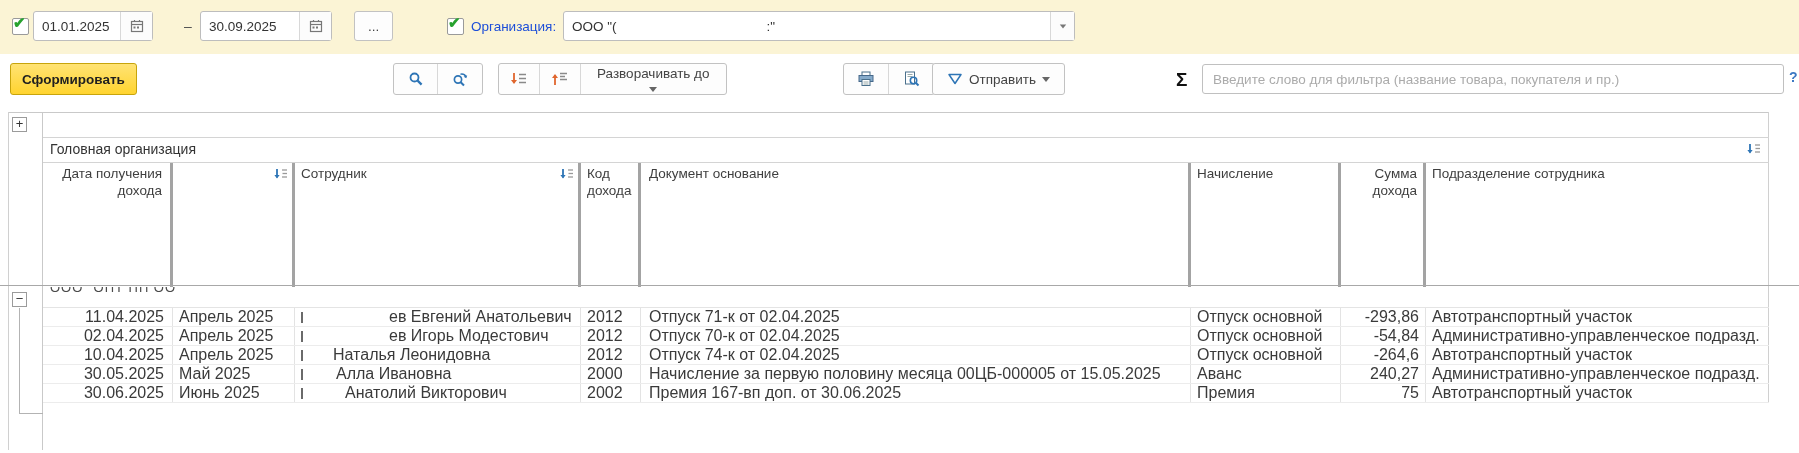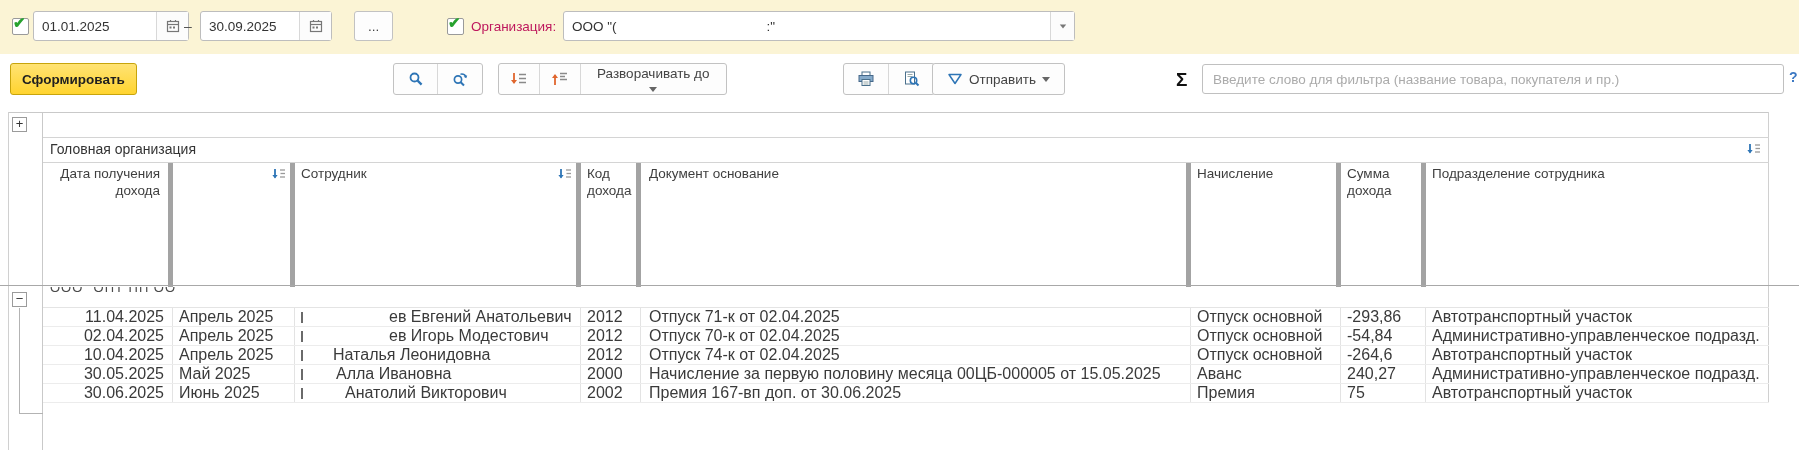--- a/index.html
+++ b/index.html
@@ -17,21 +17,21 @@
     background:#fff;cursor:pointer;
   }
   .cb .tick{position:absolute;left:0px;top:-4px;color:#27A22E;font-size:15px;font-weight:700;line-height:15px;}
   .field{
     position:absolute;display:flex;align-items:stretch;height:30px;background:#fff;
     border:1px solid #BDBDBD;border-radius:3px;box-sizing:border-box;
   }
   .fld-text{display:flex;align-items:center;padding:0 8px;font-size:13.5px;color:#333;flex:1;white-space:pre;overflow:hidden;}
   .fld-btn{width:31px;display:flex;align-items:center;justify-content:center;border-left:1px solid #D8D8D8;background:#FCFCFC;cursor:pointer;}
   .dash{position:absolute;top:18px;font-size:14px;color:#555;}
-  .lbl{position:absolute;top:19px;font-size:13.5px;color:#be185d;}
+  .lbl{position:absolute;top:19px;font-size:13.5px;color:#1d4ed8;}
   .caret{width:0;height:0;border-left:4px solid transparent;border-right:4px solid transparent;border-top:5px solid #666;display:inline-block;}
   
   .toolbar{position:absolute;left:0;top:54px;width:1799px;height:58px;background:#fff;}
   .btn,.btn-group{
     position:absolute;top:9px;height:32px;box-sizing:border-box;border:1px solid #C2C2C2;border-radius:3px;
     background:#FDFDFD;display:inline-flex;align-items:center;font-size:13.5px;color:#444;cursor:pointer;
   }
   .btn{padding:0 14px;}
   .btn-primary{
     background:linear-gradient(#FFE374,#FFD42F);border:1px solid #C7A40C;font-weight:700;color:#1F1F1F;
@@ -59,54 +59,54 @@
     font-size:13px;line-height:12px;text-align:center;color:#333;cursor:pointer;z-index:2;
   }
   .tree{position:absolute;background:#B3B3B3;}
   .grid{position:absolute;left:35px;top:1px;width:1726px;}
   .strip{height:24px;border-bottom:1px solid #D4D4D4;}
   .group-row{position:relative;height:25px;border-bottom:1px solid #D4D4D4;box-sizing:border-box;}
   .group-row .gtitle{position:absolute;left:7px;top:3px;font-size:14px;color:#333;}
   .group-row .sorticon{position:absolute;right:8px;top:4px;}
   .thead{display:flex;height:124px;box-sizing:border-box;}
   .th{
-    position:relative;box-sizing:border-box;border-right:5px solid #a3a3a3;
+    position:relative;box-sizing:border-box;border-right:3px solid #a3a3a3;
     padding:3px 6px;font-size:13.5px;color:#3F3F3F;line-height:1.25;
   }
   .th:last-child{border-right:none;}
   .th .sorticon{position:absolute;right:4px;top:4px;}
   .mwrap{display:block;width:58px;word-break:break-all;}
   .subgroup-row{position:relative;height:21px;overflow:hidden;border-bottom:1px solid #E4E4E4;box-sizing:border-box;}
   .subgroup-row span{position:absolute;left:7px;top:-7px;font-size:13px;color:#4A4A4A;letter-spacing:1px;}
   .tr{display:flex;height:19px;border-bottom:1px solid #ECECEC;box-sizing:border-box;cursor:default;}
   .td{
     box-sizing:border-box;border-right:1px solid #E3E3E3;font-size:16px;line-height:18px;
     padding:0 6px;white-space:nowrap;overflow:hidden;color:#3A3A3A;
   }
   .td:last-child{border-right:none;}
   .c-date{width:130px;text-align:right;padding-right:8px;}
   .c-month{width:122px;}
   .c-emp{width:286px;}
   .c-code{width:60px;}
   .c-doc{width:550px;padding-left:8px;}
   .c-accr{width:150px;}
-  .c-amt{width:85px;text-align:left;}
+  .c-amt{width:85px;text-align:right;}
   .c-dept{width:343px;}
   .stub{display:inline-block;width:2px;height:11px;background:#6A6A6A;vertical-align:middle;}
   svg{display:block;}
 </style>
 </head>
 <body>
 
 <div class="filter-bar">
   <span class="cb" style="left:12px;top:18px;">
     <span class="tick">✔</span>
   </span>
 
-  <div class="field" style="left:33px;top:11px;width:156px;">
+  <div class="field" style="left:33px;top:11px;width:120px;">
     <span class="fld-text">01.01.2025</span>
     <span class="fld-btn">
       <svg width="14" height="14" viewBox="0 0 14 14">
         <rect x="1.5" y="2.5" width="11" height="10" fill="none" stroke="#777" stroke-width="1.2"></rect>
         <line x1="1.5" y1="5.5" x2="12.5" y2="5.5" stroke="#777" stroke-width="1.2"></line>
         <line x1="4.5" y1="1" x2="4.5" y2="3" stroke="#777" stroke-width="1.2"></line>
         <line x1="9.5" y1="1" x2="9.5" y2="3" stroke="#777" stroke-width="1.2"></line>
         <rect x="3.5" y="7.5" width="2" height="2" fill="#777"></rect>
           <rect x="7" y="7.5" width="2" height="2" fill="#777"></rect>
       </svg>

